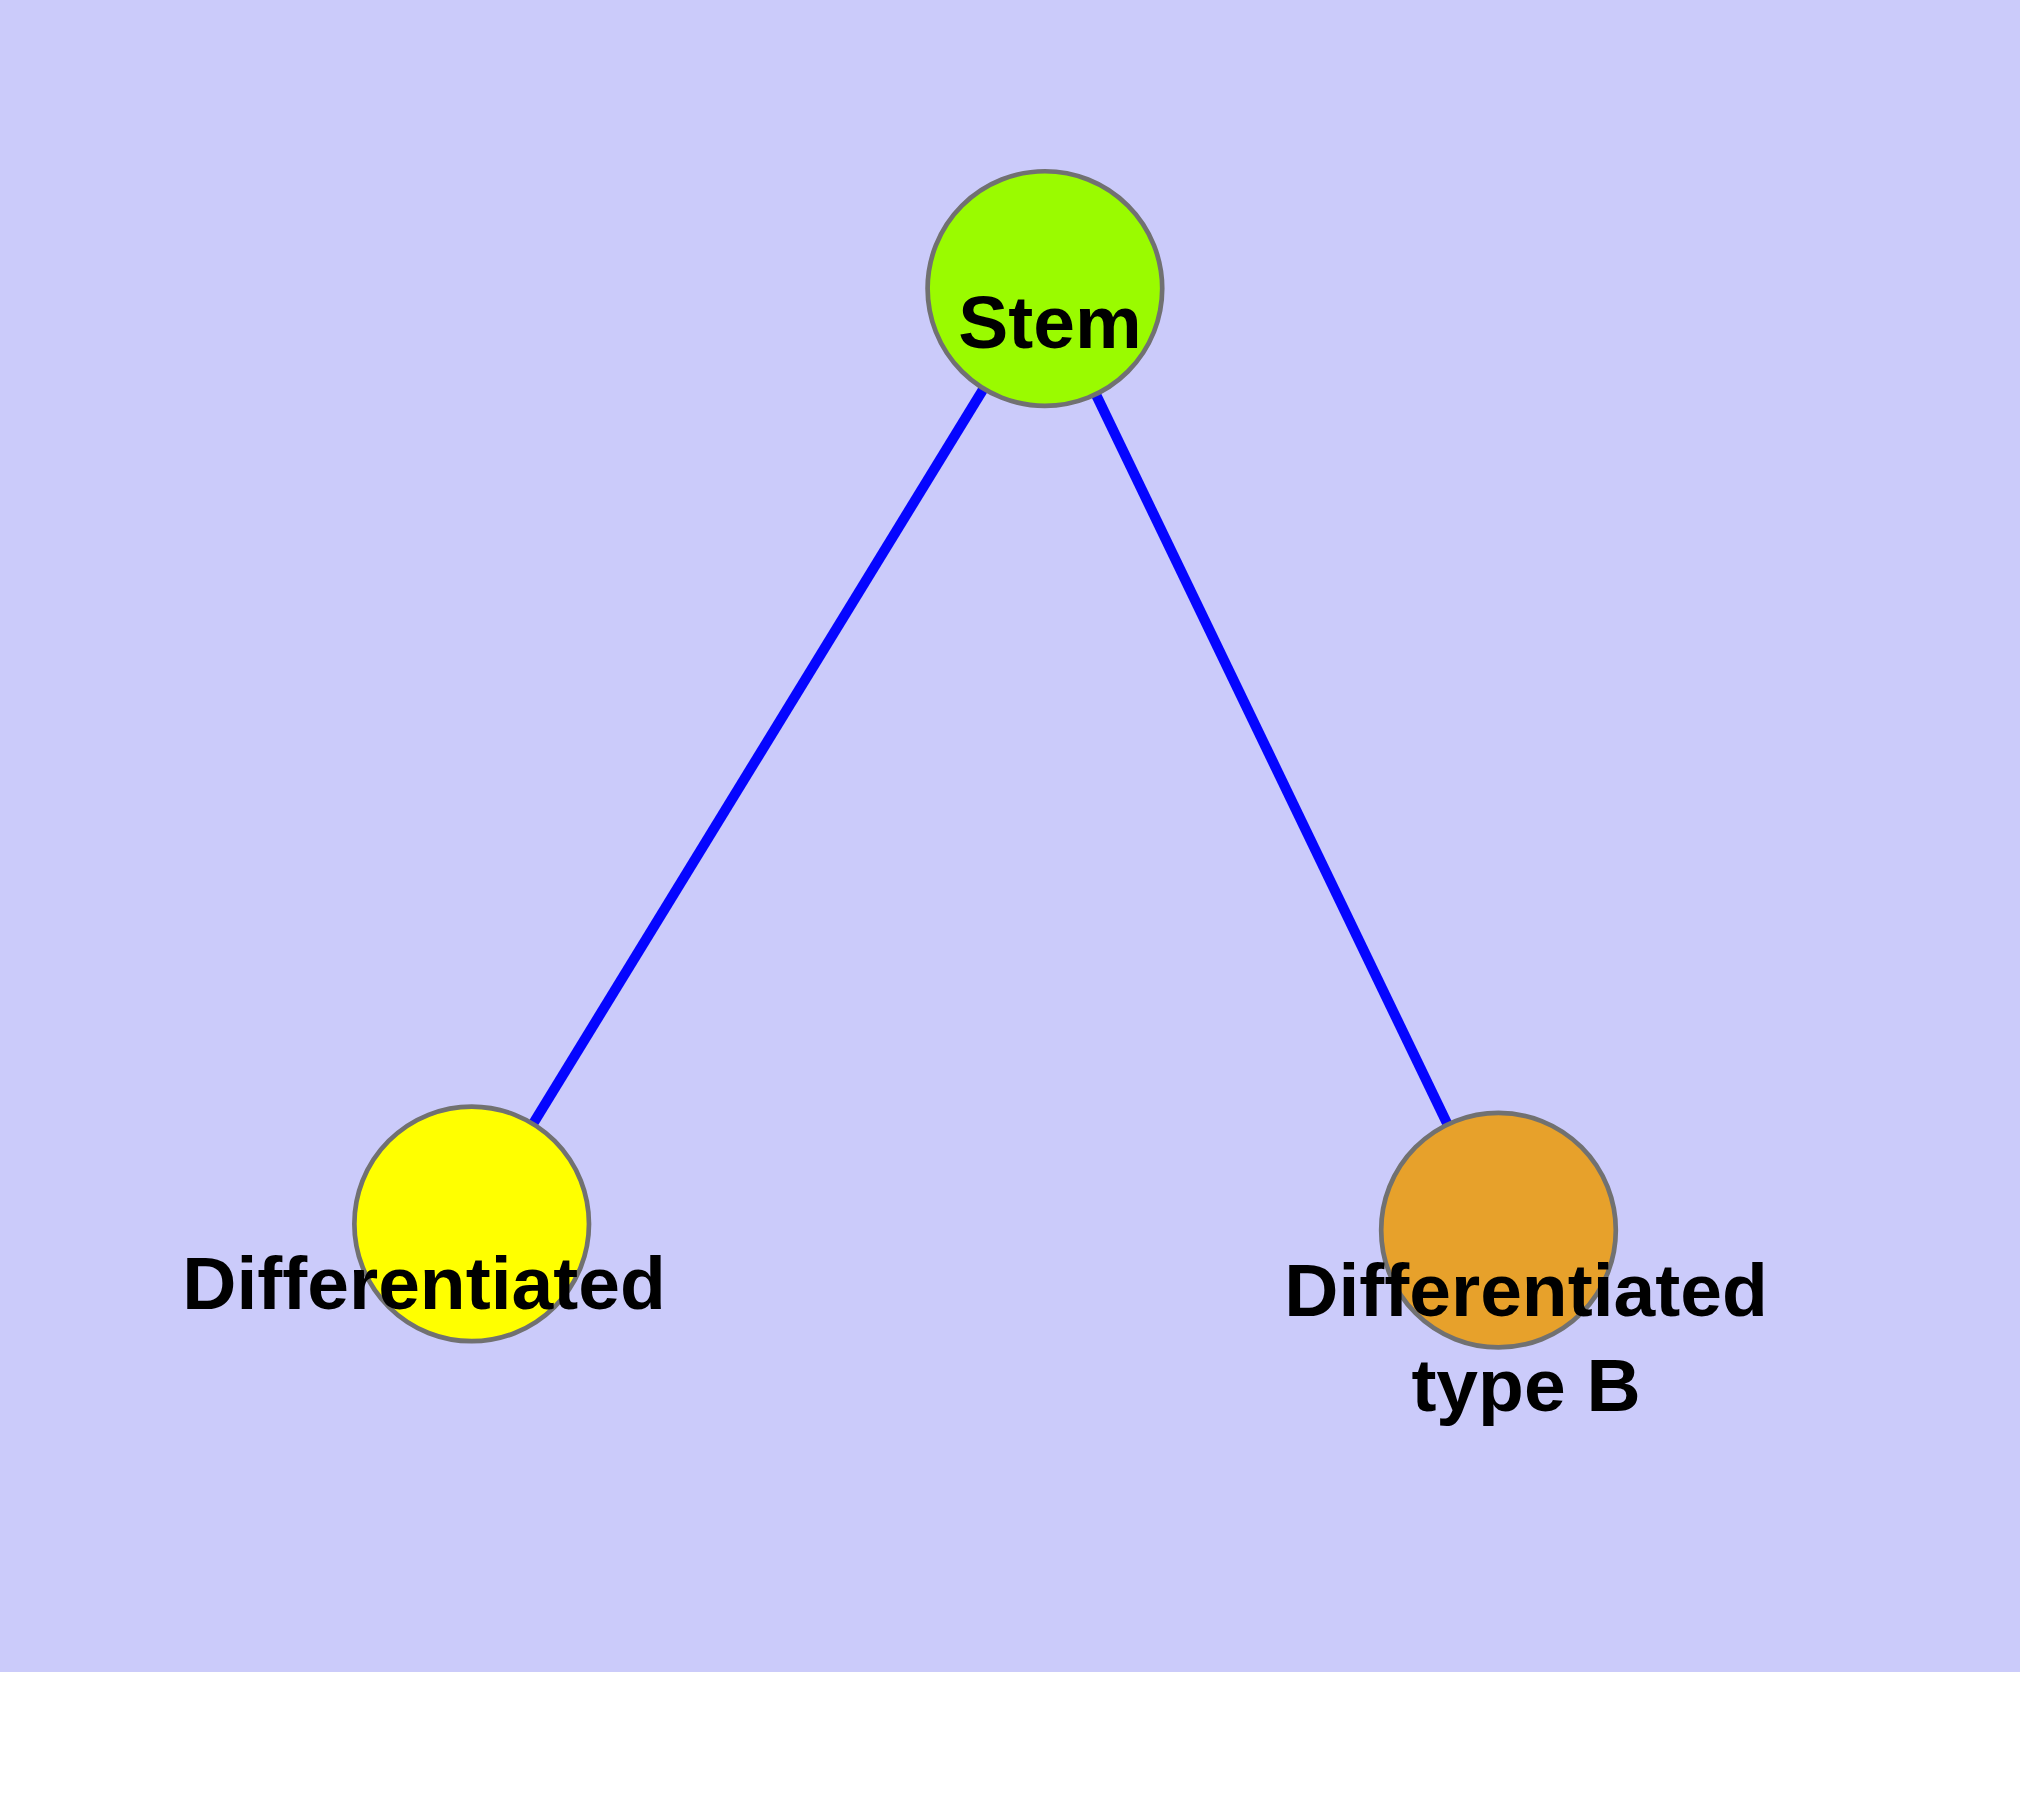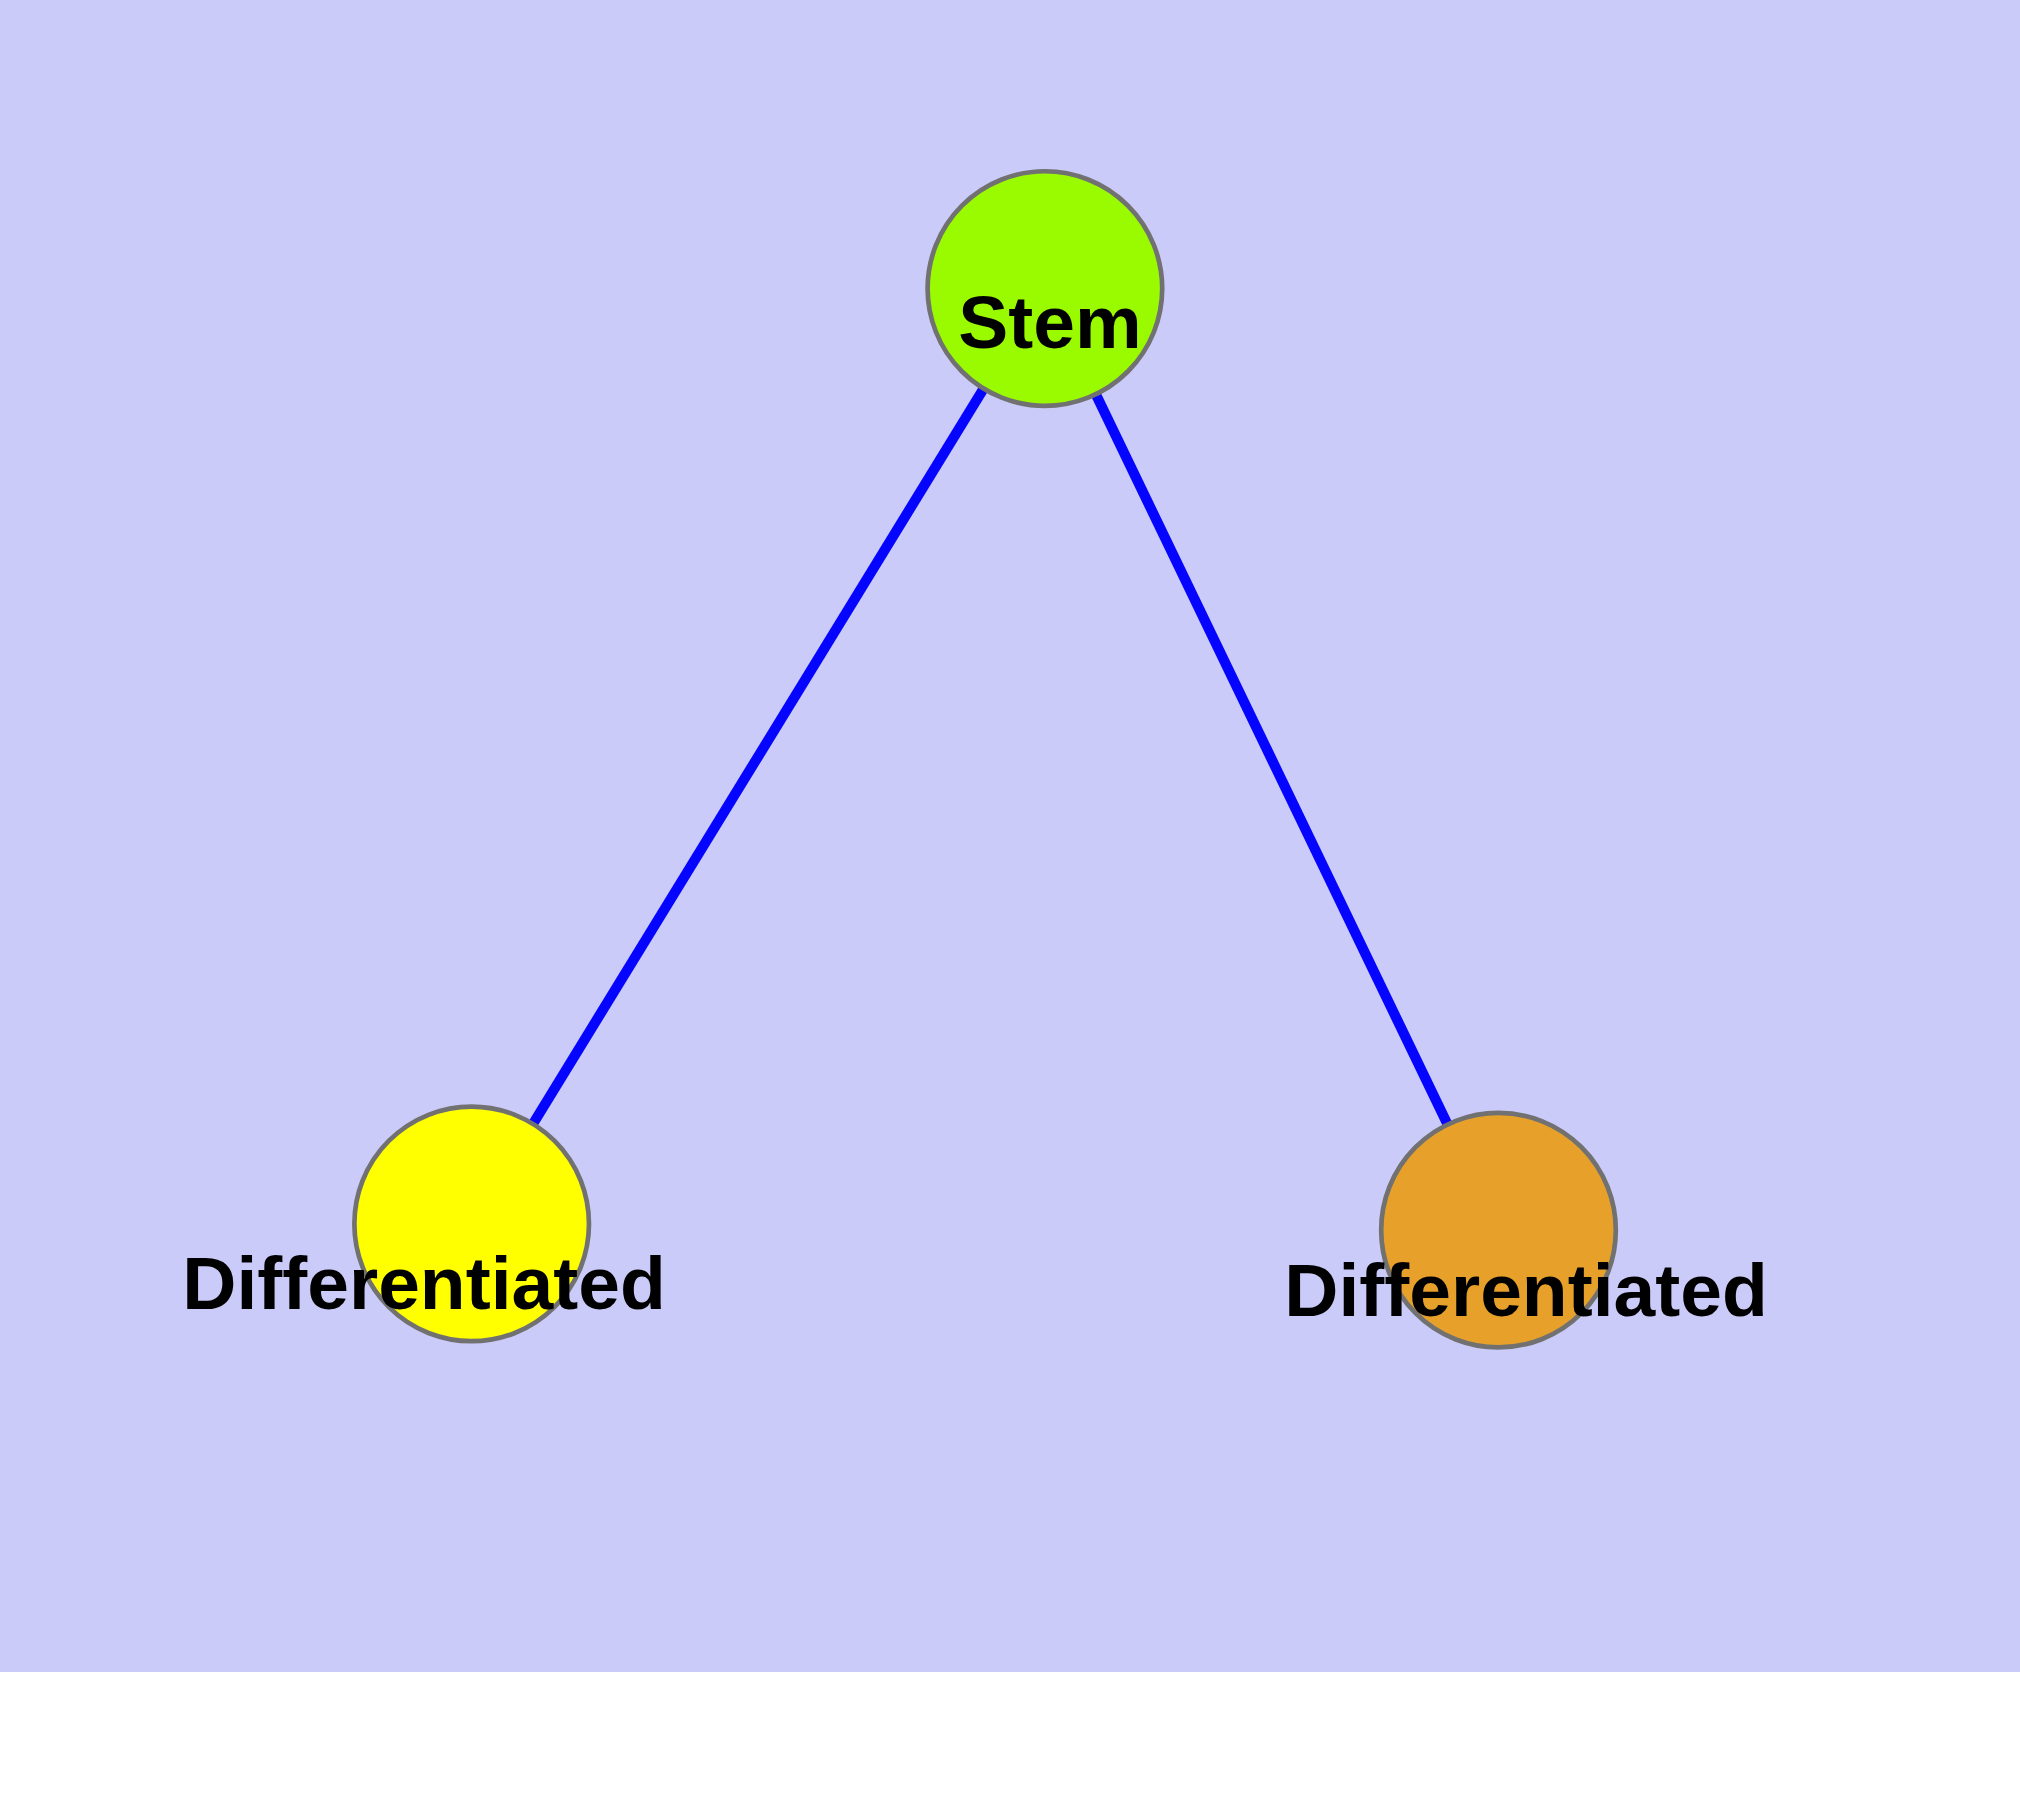--- a/index.html
+++ b/index.html
@@ -51,16 +51,17 @@
   <div class="node-label" style="left: 838px; top: 275px; width: 424px;">
     <span class="label-line">Stem</span>
   </div>
 
   <div class="node-label" style="left: 102px; top: 1236px; width: 644px;">
     <span class="label-line">Differentiated</span>
   </div>
 
   <div class="node-label" style="left: 1204px; top: 1243px; width: 644px;">
     <span class="label-line">Differentiated</span>
+    <span class="label-line">type B</span>
   </div>
 
 </div>
 
 
 </body></html>

